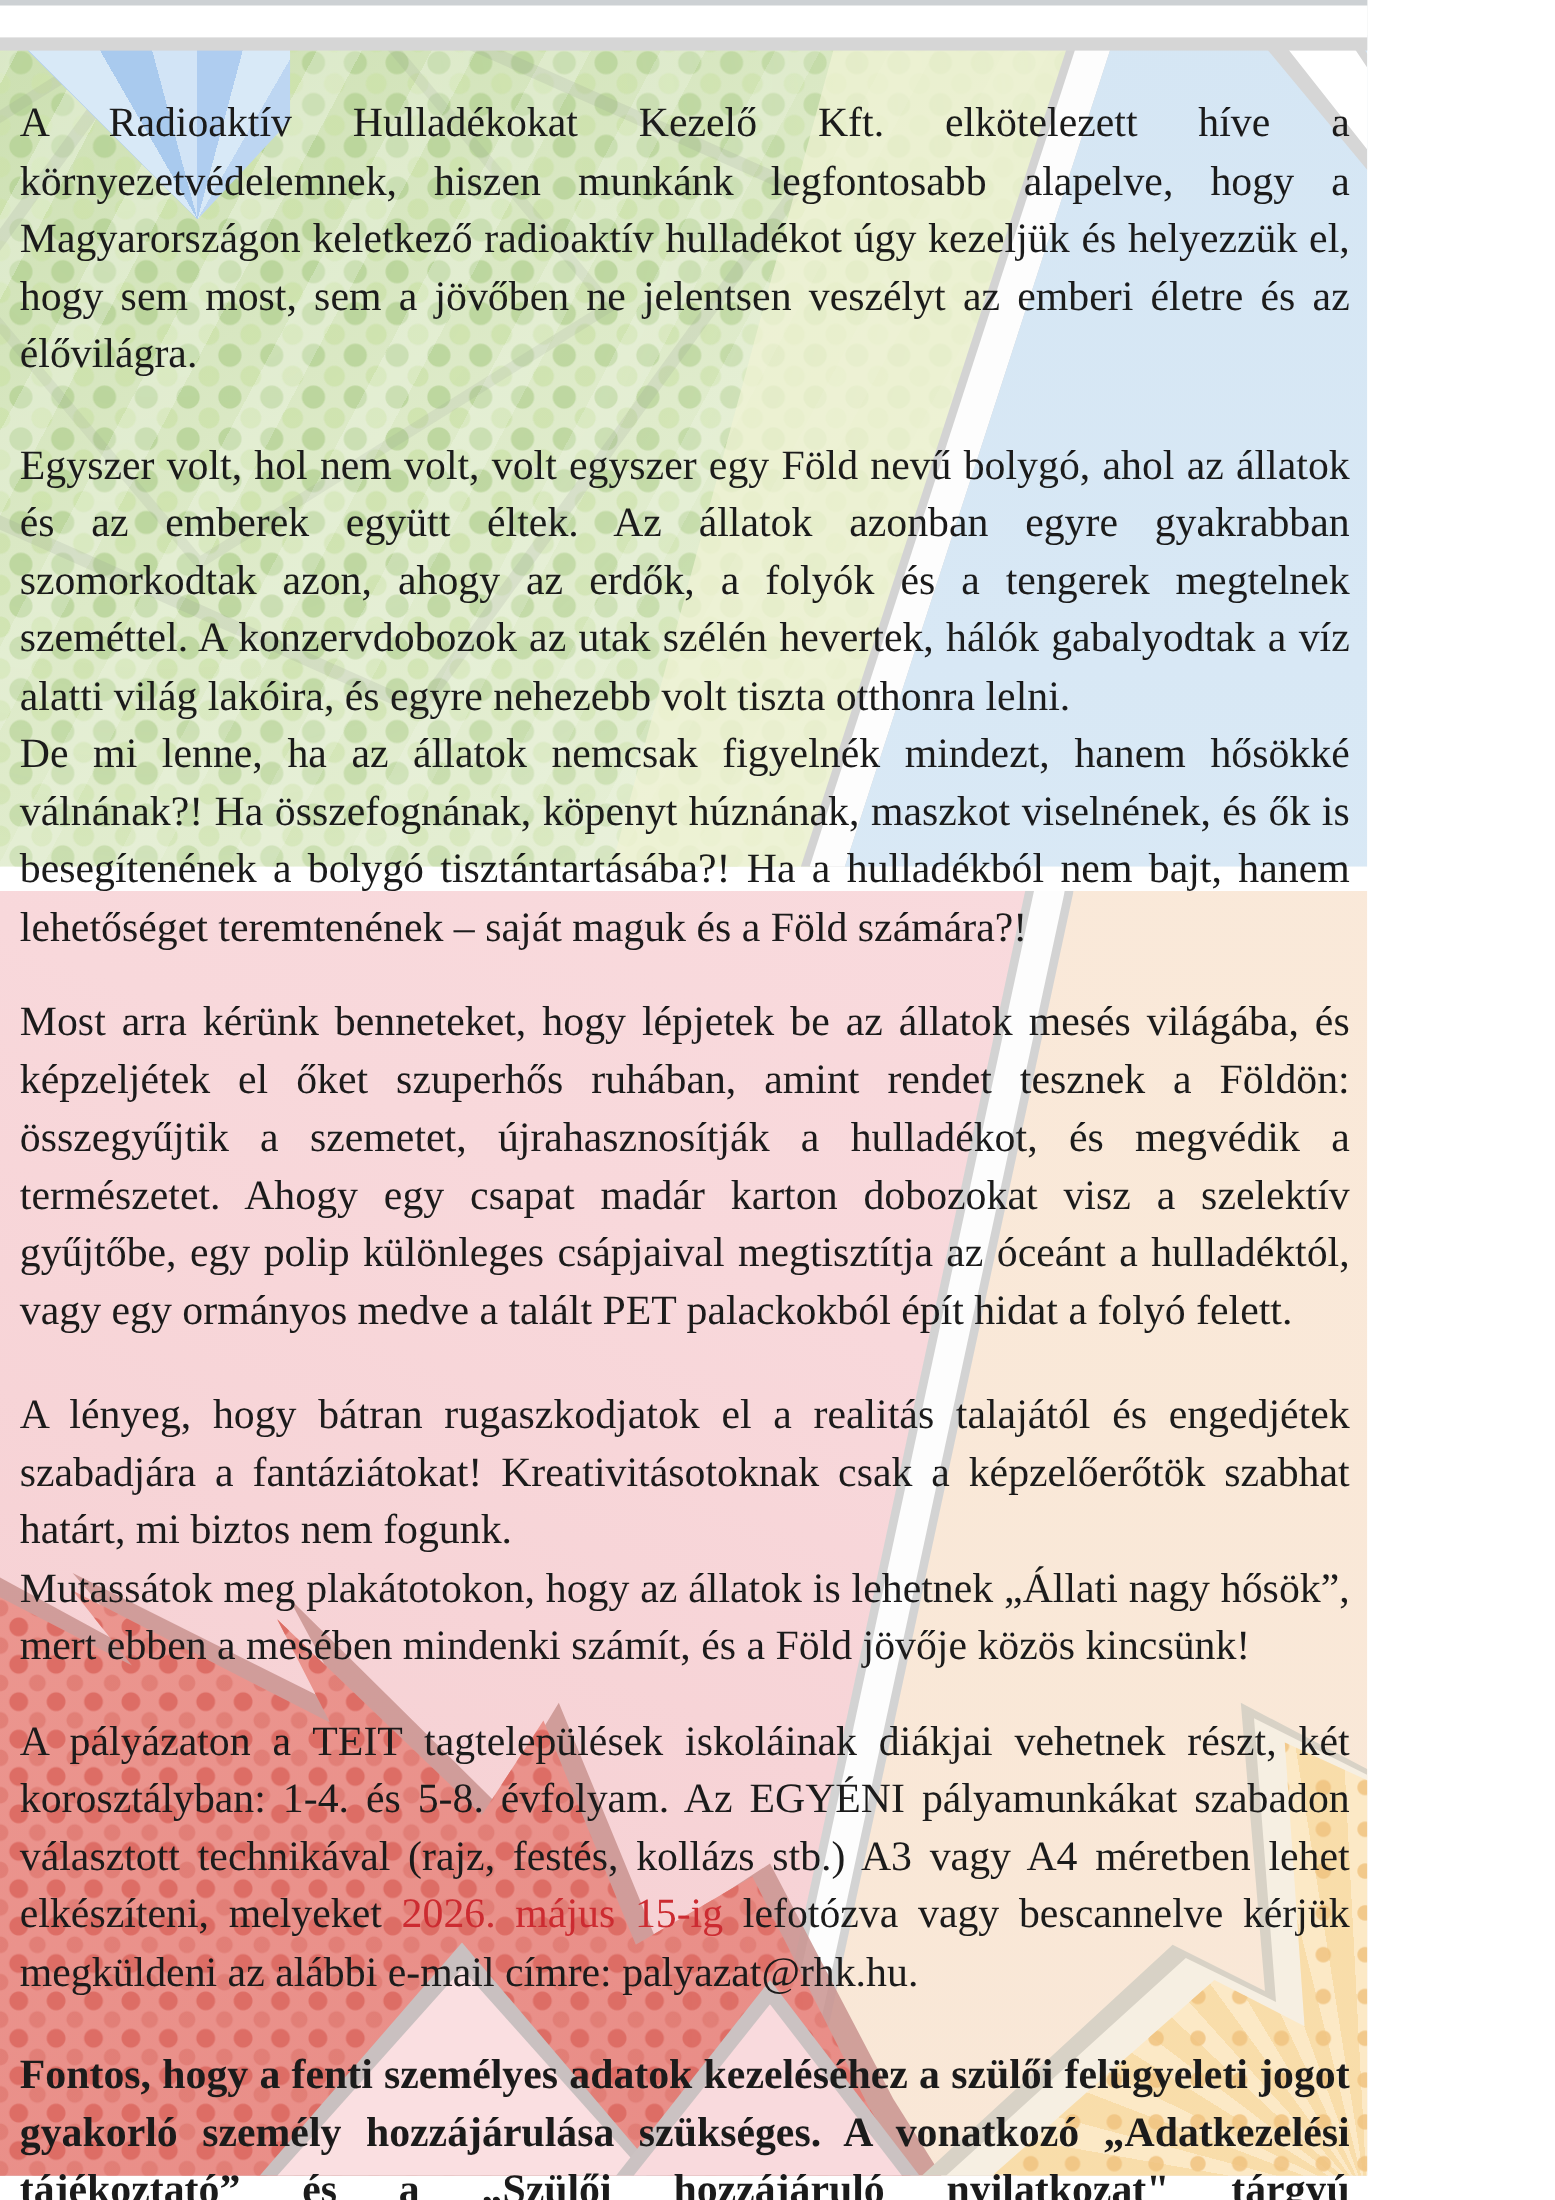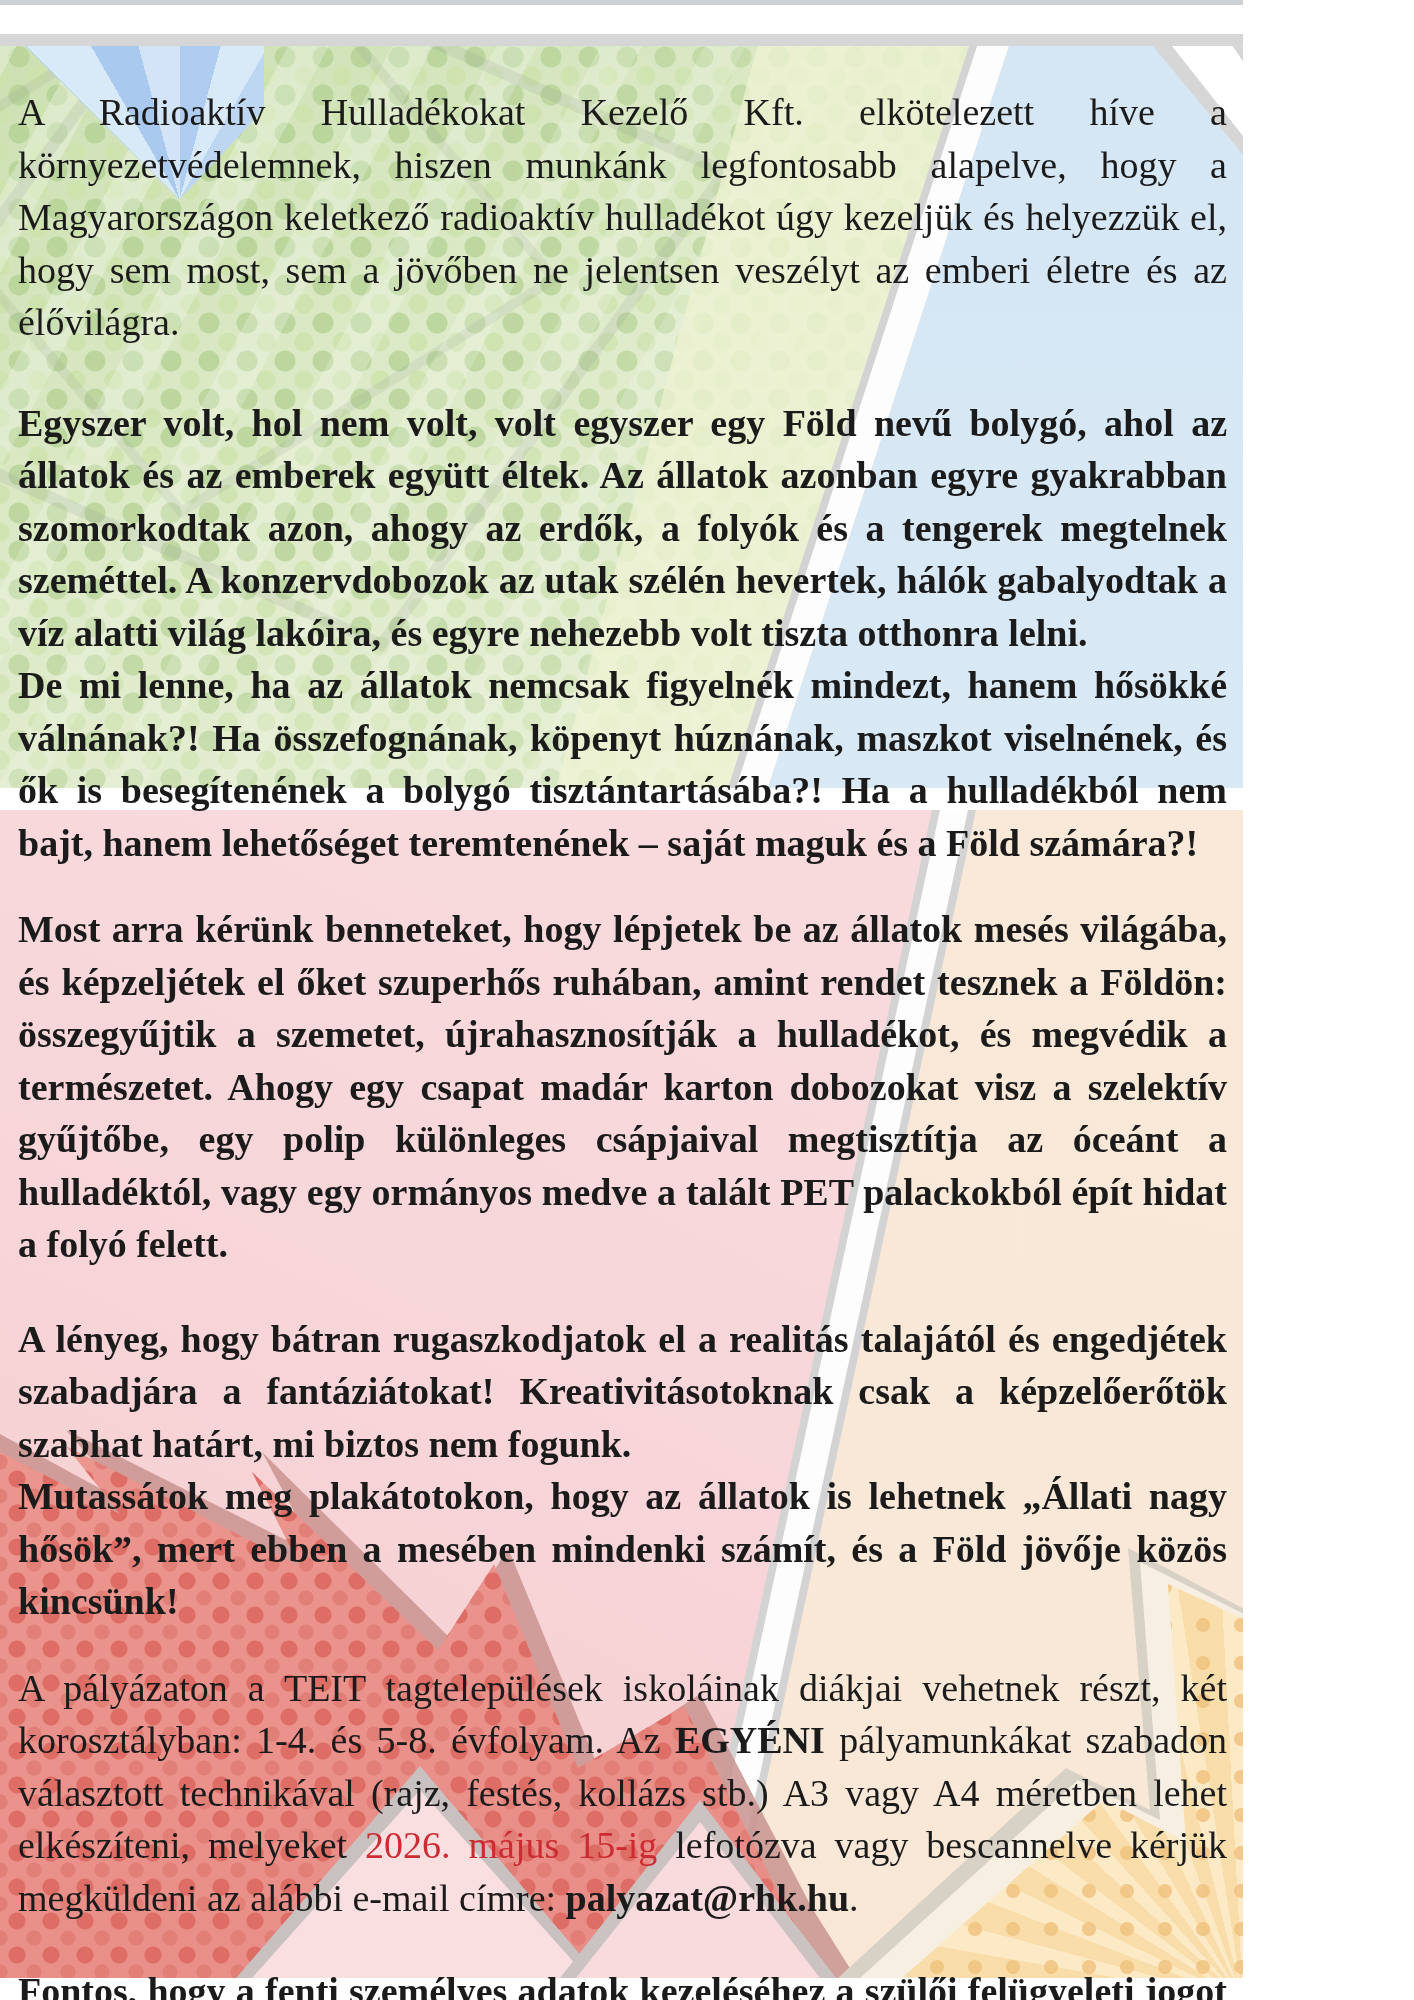--- a/index.html
+++ b/index.html
@@ -139,30 +139,30 @@
 
   
   .text-flow {
     position: absolute; left: 18px; right: 16px; top: 86px; z-index: 5;
     color: #1b1b1b;
     font-size: 38px; line-height: 52.5px;
     text-align: justify;
     hyphens: none;
   }
   .para { margin: 0; }
-  .para.bold { font-weight: bold; }
+  .para.bold { font-weight: normal; }
   .para-story-a  { margin-top: 48px; }
   .para-story-b  { margin-top: 0; }
   .para-mission-a{ margin-top: 34px; }
   .para-mission-b{ margin-top: 0; }
   .para-freedom  { margin-top: 42px; }
   .para-details  { margin-top: 34px; }
   .para-privacy-a{ margin-top: 41px; font-weight: bold; }
   .para-privacy-b{ margin-top: 0; }
-  .run-bold { font-weight: bold; }
+  .run-bold { font-weight: normal; }
   .run-red-bold { font-weight: normal; color: var(--accent-red, #cc2b31); }
 </style>
 </head>
 <body>
 
 <div class="canvas">
 
   <div class="bg">
     <div class="panel-green"></div>
     <div class="green-dots"></div>

